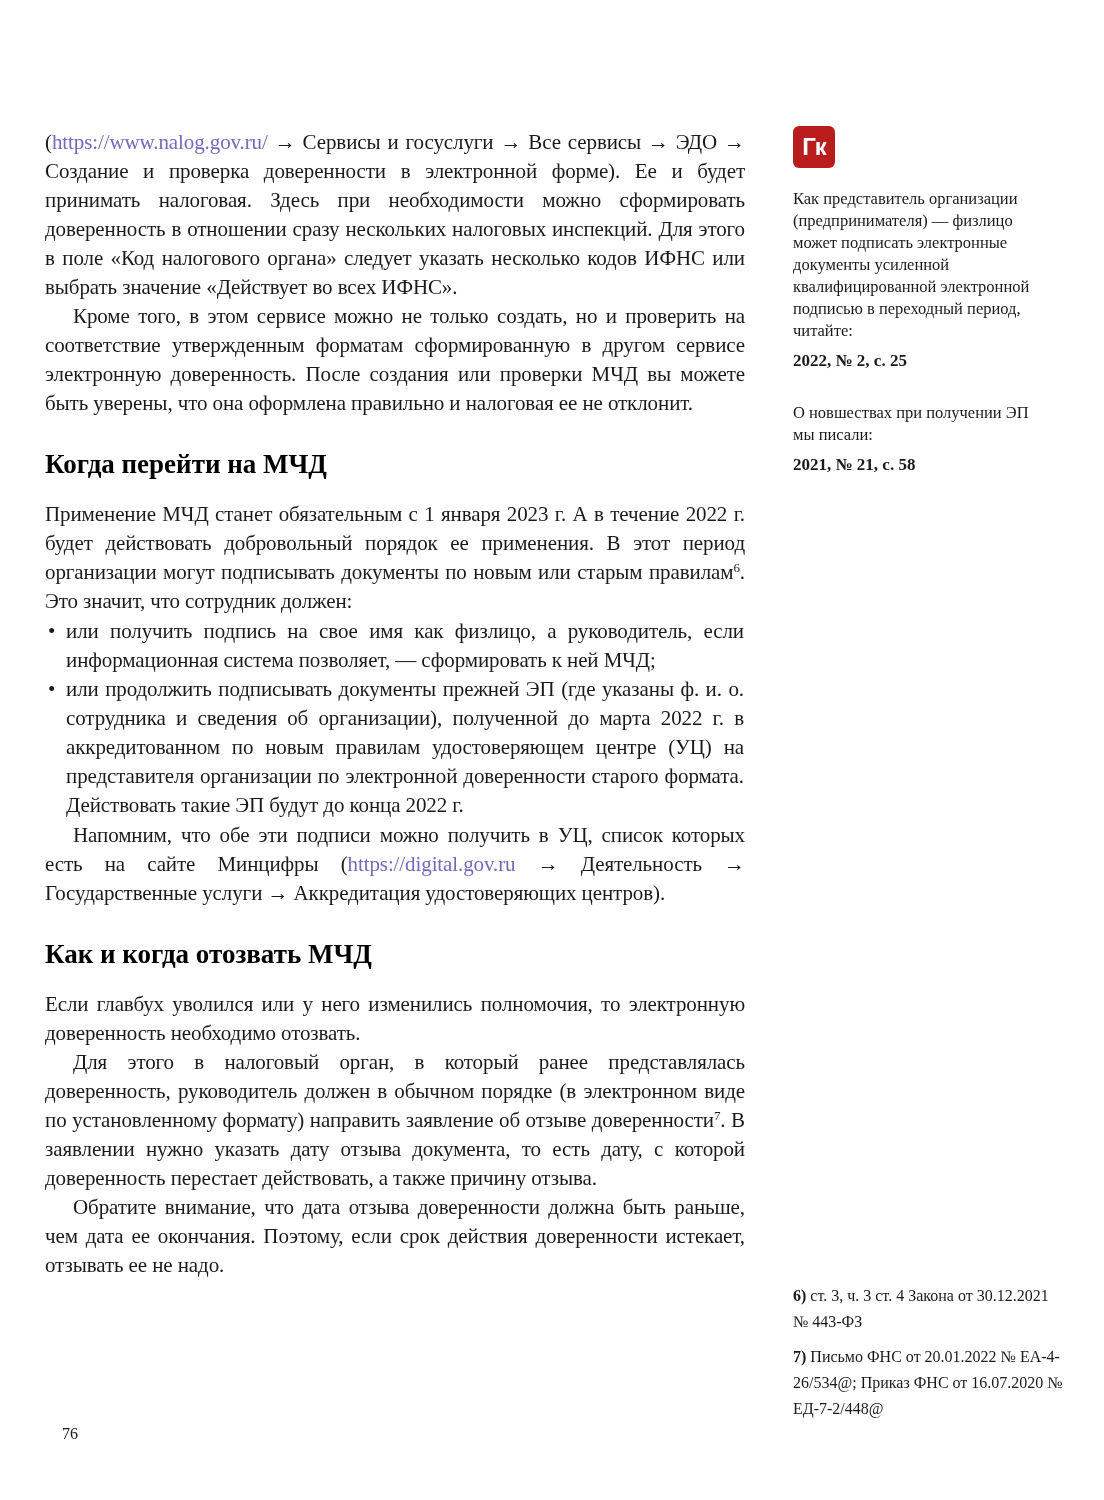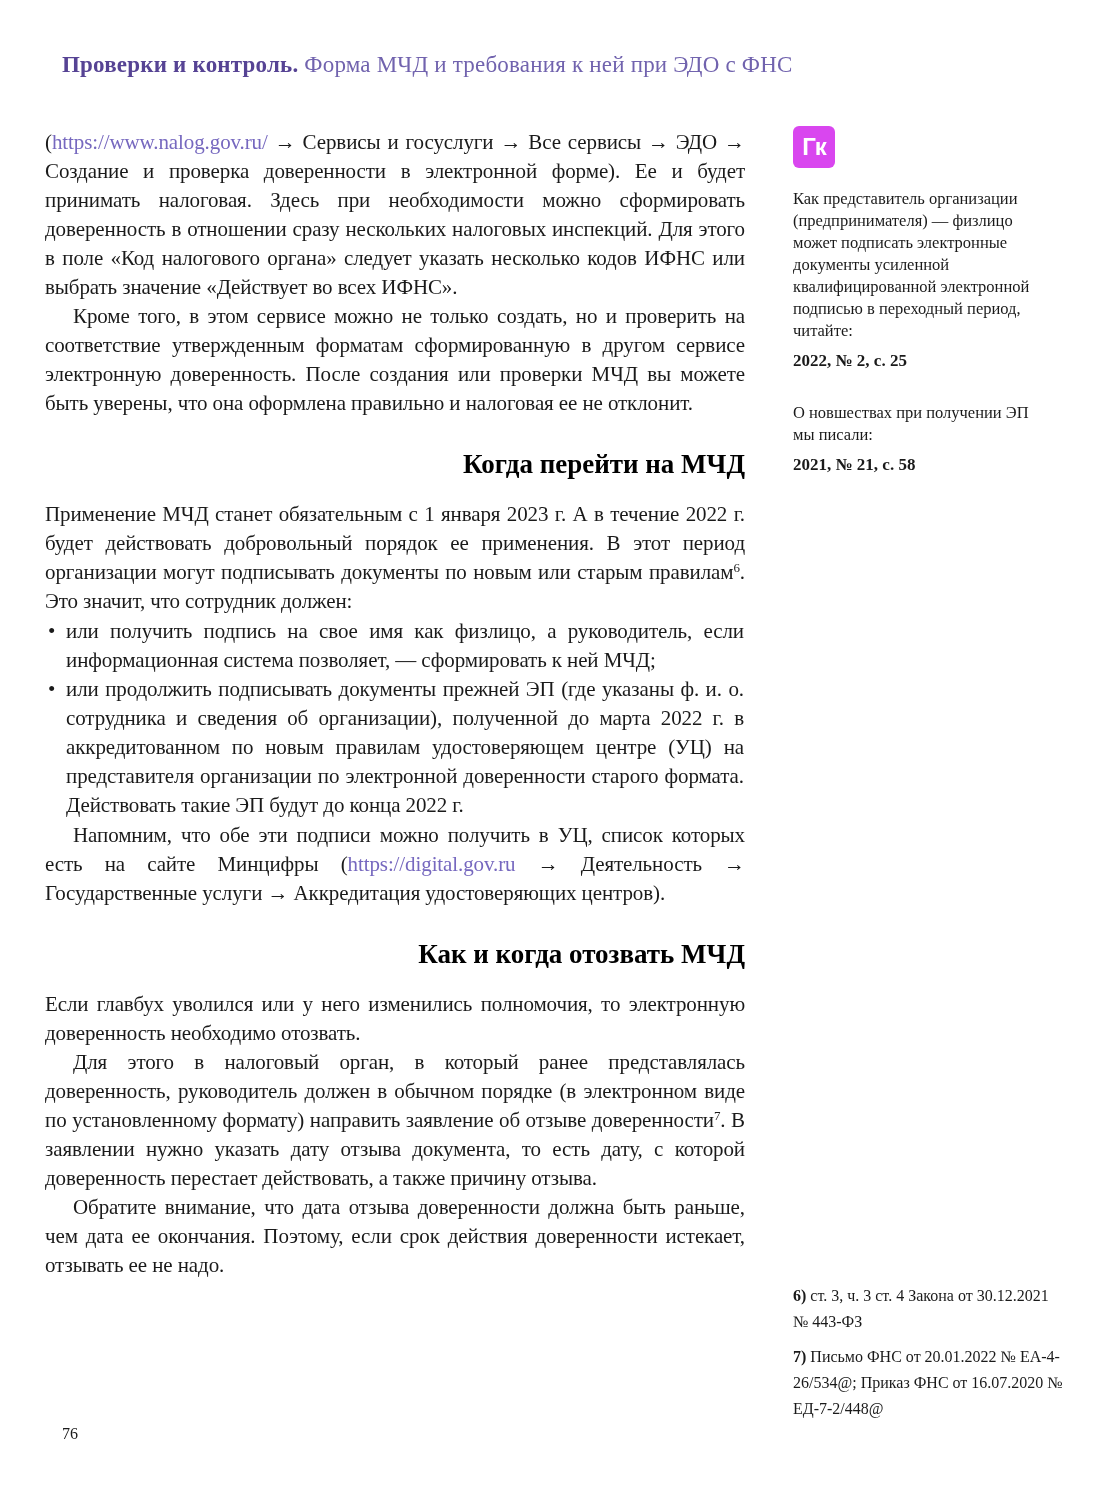--- a/index.html
+++ b/index.html
@@ -36,21 +36,21 @@
     letter-spacing: -0.1px;
     hyphens: auto;
   }
   .main-col p { margin: 0; }
   .main-col p.indent { text-indent: 28px; }
   .main-col h2 {
     font-size: 27px;
     line-height: 32px;
     margin: 30px 0 20px 0;
     color: #000;
-    text-align: right;
+    text-align: left;
     letter-spacing: 0;
   }
   .main-col a.link { color: #7668bf; text-decoration: none; }
   .main-col sup {
     font-size: 13px;
     line-height: 0;
     vertical-align: 7px;
   }
   ul.bullets { margin: 1px; padding: 0; list-style: none; }
   ul.bullets li {
@@ -70,21 +70,21 @@
     position: absolute;
     left: 793px; top: 126px;
     width: 258px;
     font-size: 16.5px;
     line-height: 22px;
     color: #1a1a1a;
   }
   .gk-logo {
     width: 42px; height: 42px;
     border-radius: 6px;
-    background: #d946ef;
+    background: #b91c1c;
     color: #ffffff;
     font-family: "Liberation Sans", sans-serif;
     font-weight: bold;
     display: flex;
     align-items: center;
     justify-content: center;
     margin-bottom: 20px;
   }
   .gk-logo span { font-size: 24px; letter-spacing: -1px; }
   .side-note { margin: 0 0 8px 0; }
@@ -112,23 +112,20 @@
     left: 62px; top: 1425px;
     font-size: 16px;
     color: #1a1a1a;
   }
 </style>
 </head>
 <body>
 
 <div class="page">
 
-  <div class="runhead">
-    <span class="kicker">Проверки и контроль.</span><span class="subtitle"> Форма МЧД и требования к ней при ЭДО с ФНС</span>
-  </div>
 
   <div class="main-col">
     <p><span>(</span><a class="link" href="#">https://www.nalog.gov.ru/</a><span> → Сервисы и госуслуги → Все сервисы → ЭДО → Создание и проверка доверенности в электронной форме). Ее и будет принимать налоговая. Здесь при необходимости можно сформировать доверенность в отношении сразу нескольких налоговых инспекций. Для этого в поле «Код налогового органа» следует указать несколько кодов ИФНС или выбрать значение «Действует во всех ИФНС».</span></p>
     <p class="indent">Кроме того, в этом сервисе можно не только создать, но и проверить на соответствие утвержденным форматам сформированную в другом сервисе электронную доверенность. После создания или проверки МЧД вы можете быть уверены, что она оформлена правильно и налоговая ее не отклонит.</p>
 
     <h2>Когда перейти на МЧД</h2>
     <p><span>Применение МЧД станет обязательным с 1 января 2023 г. А в течение 2022 г. будет действовать добровольный порядок ее применения. В этот период организации могут подписывать документы по новым или старым правилам</span><sup>6</sup><span>. Это значит, что сотрудник должен:</span></p>
     <ul class="bullets">
       <li>или получить подпись на свое имя как физлицо, а руководитель, если информационная система позволяет, — сформировать к ней МЧД;</li>
       <li>или продолжить подписывать документы прежней ЭП (где указаны ф. и. о. сотрудника и сведения об организации), полученной до марта 2022 г. в аккредитованном по новым правилам удостоверяющем центре (УЦ) на представителя организации по электронной доверенности старого формата. Действовать такие ЭП будут до конца 2022 г.</li>

